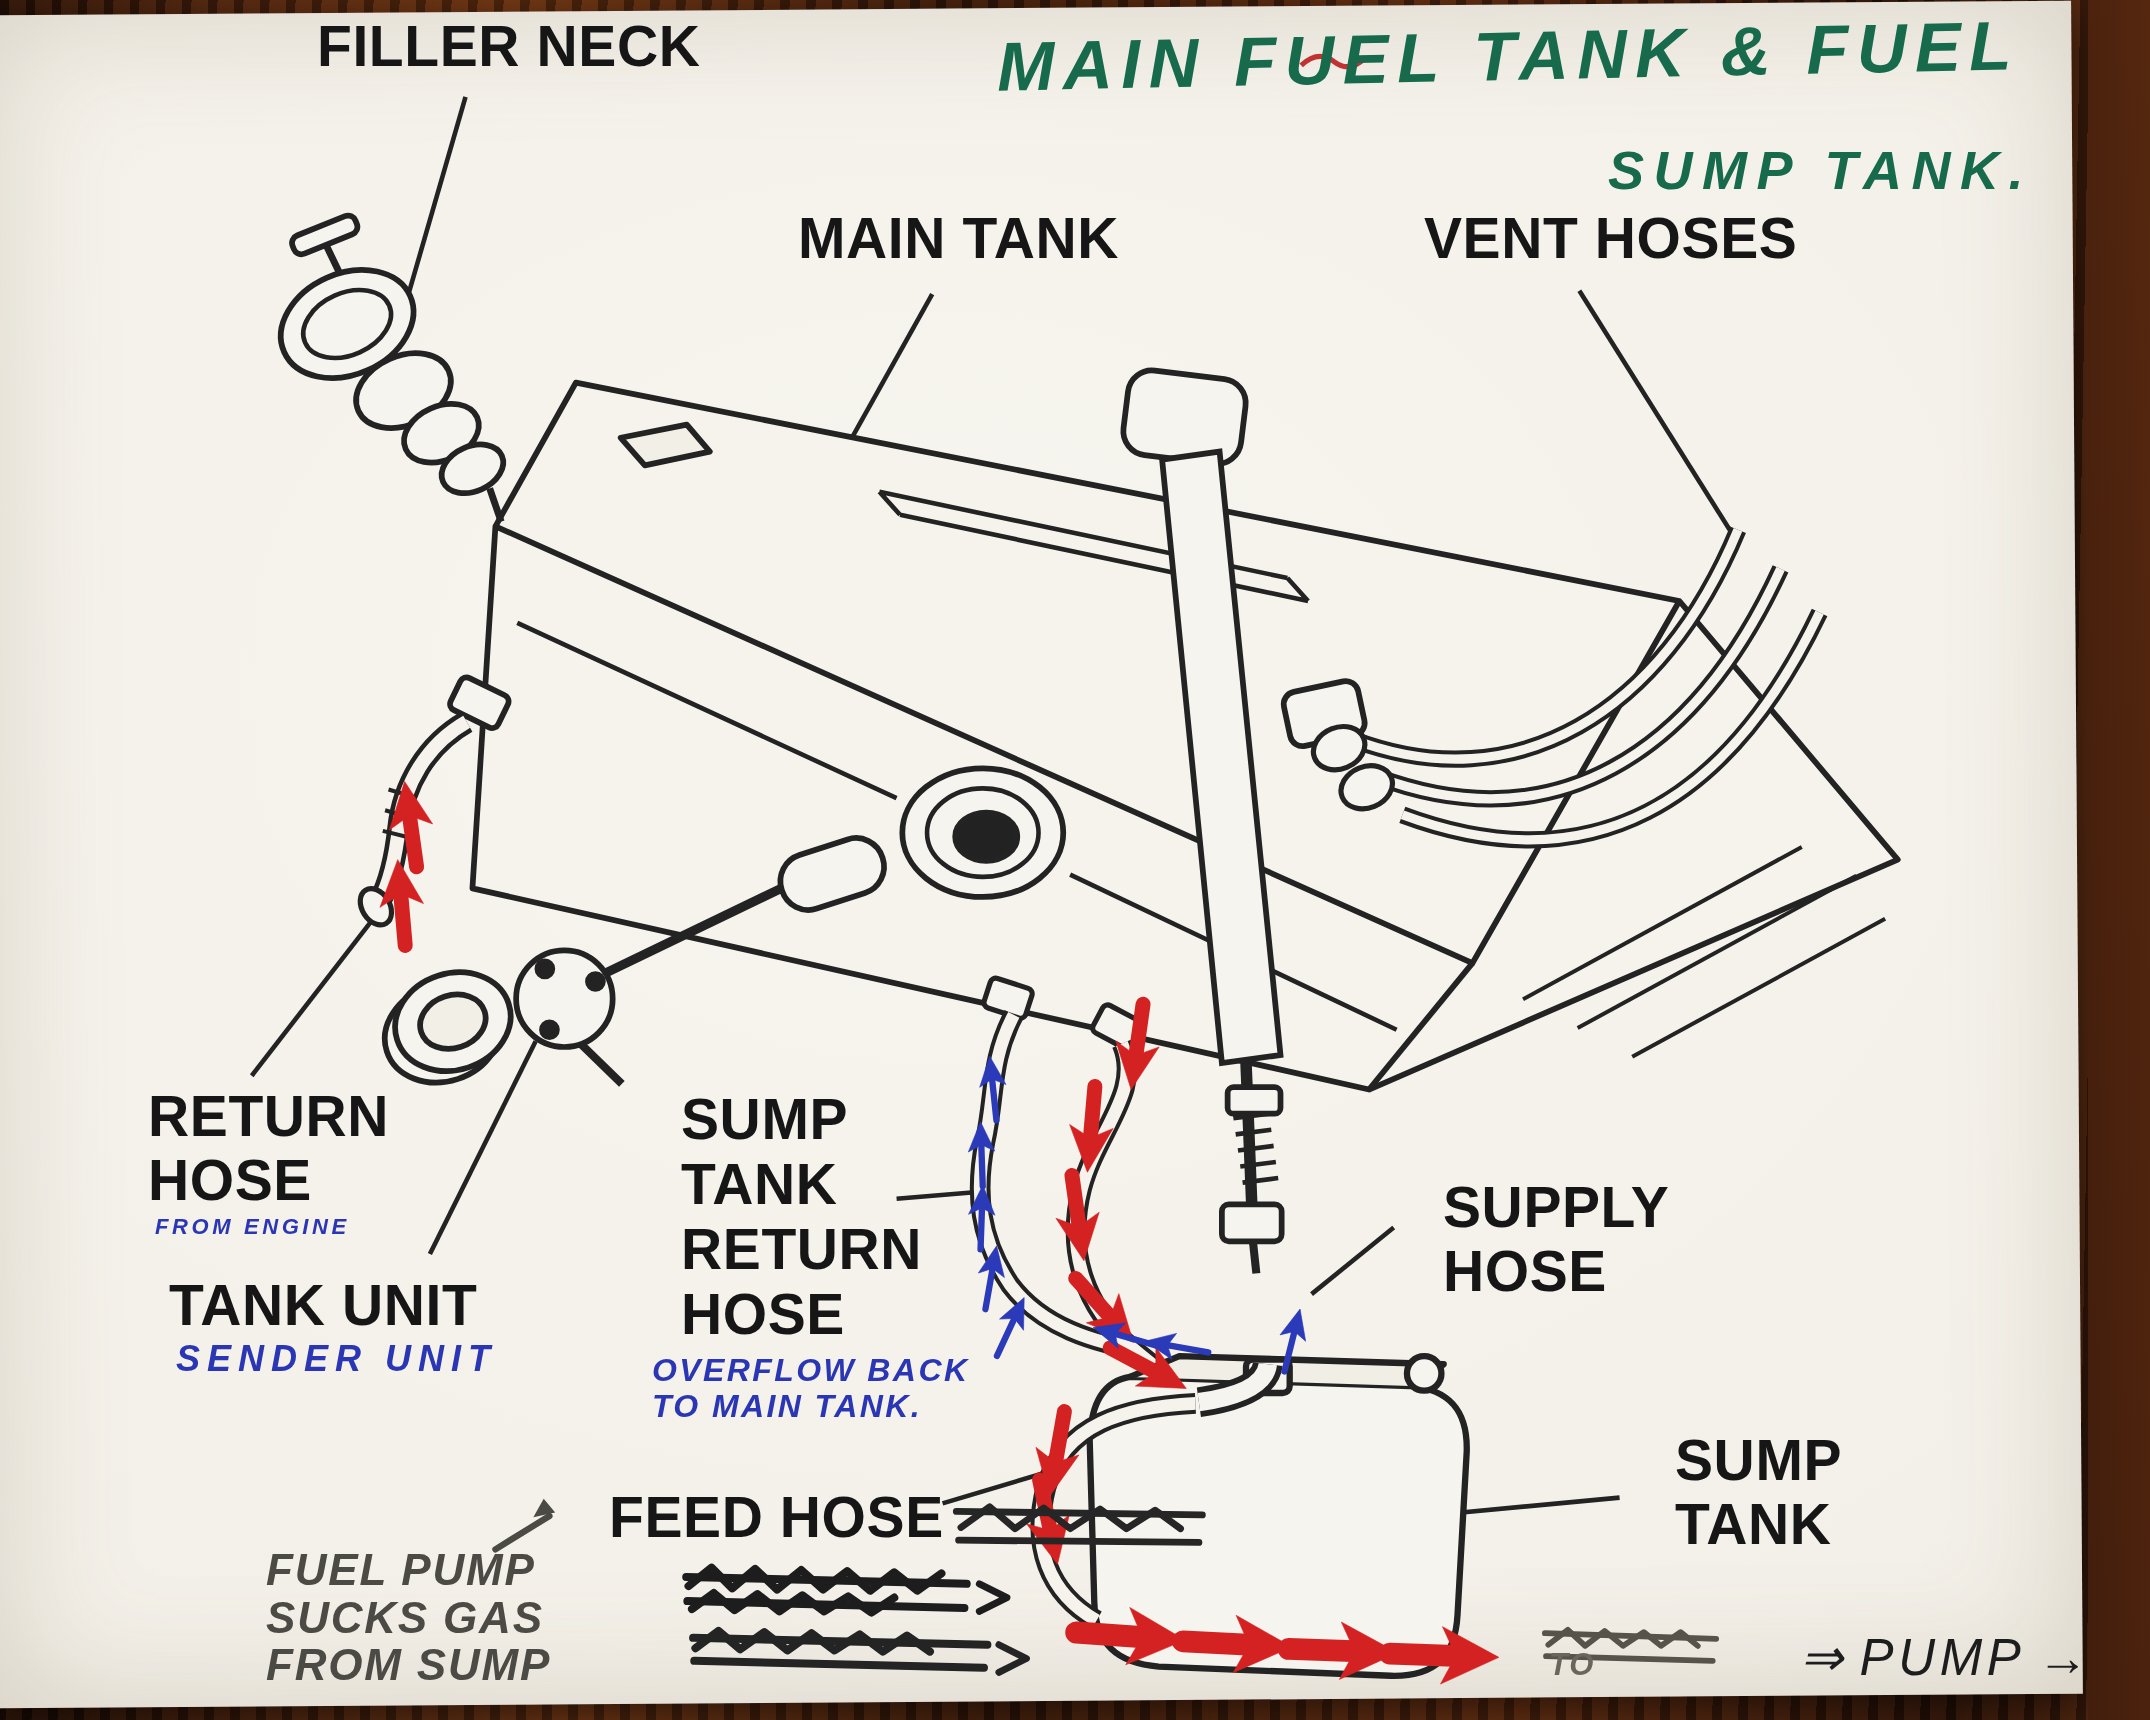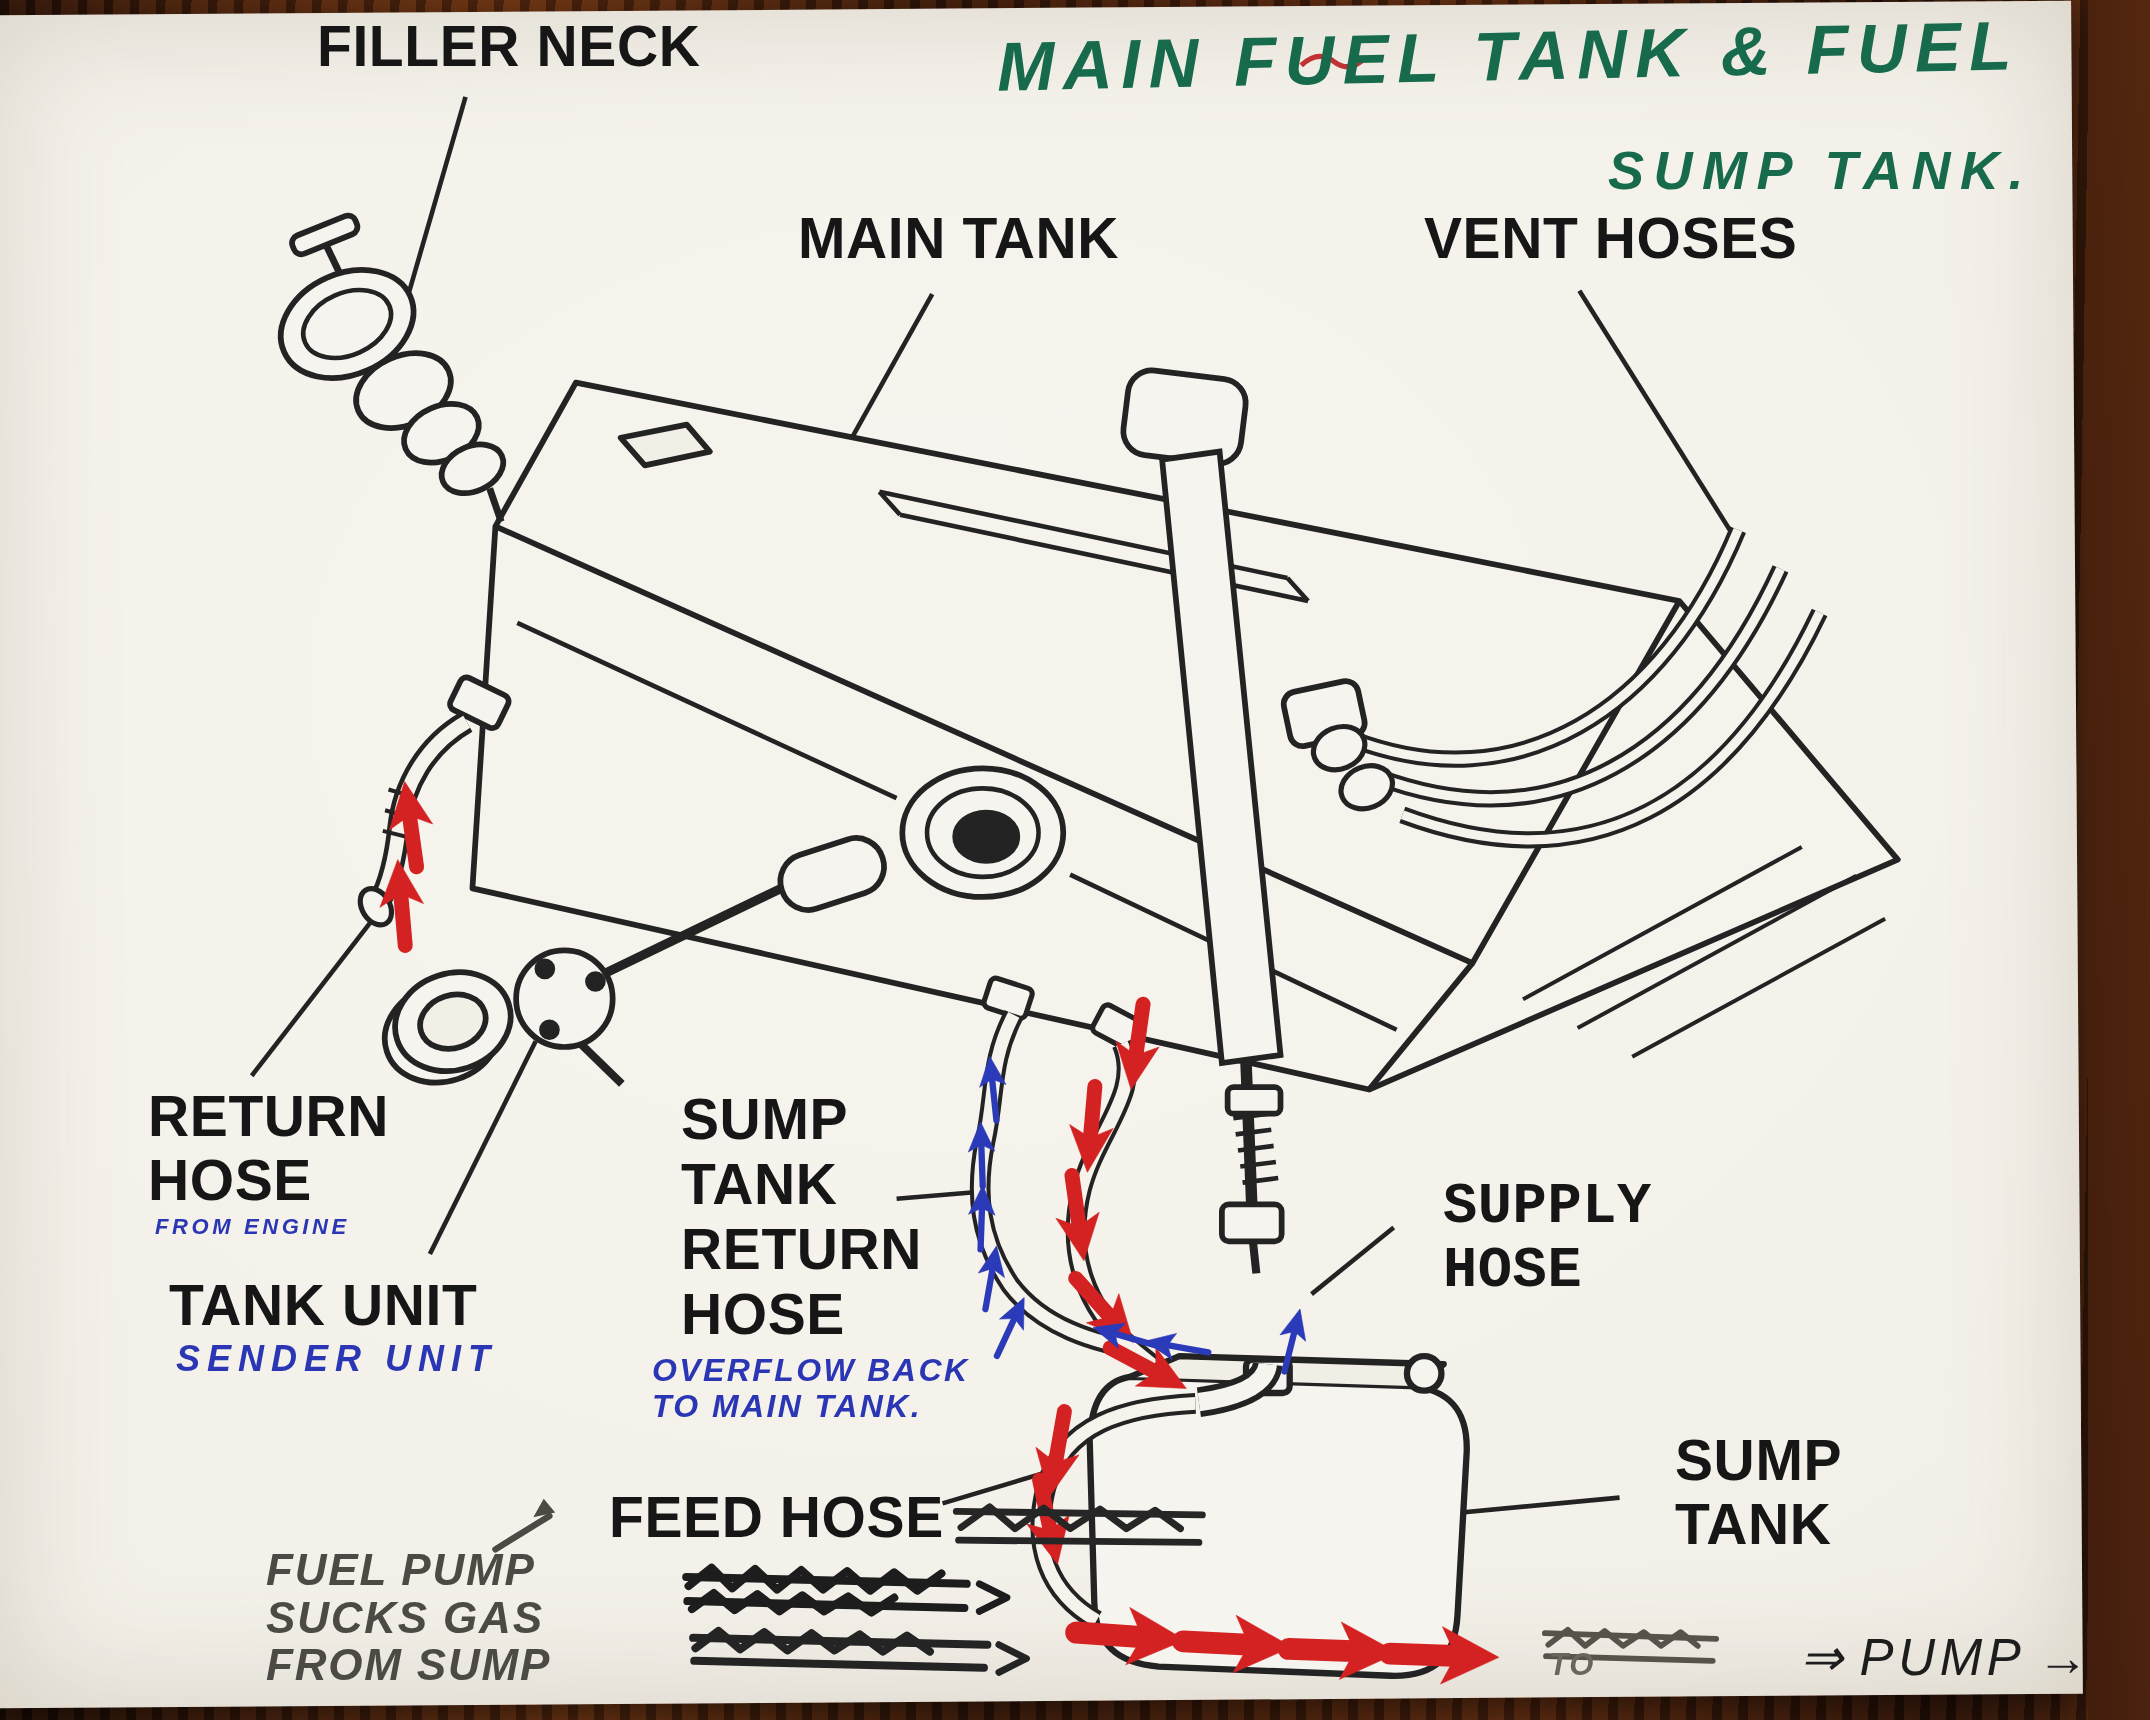--- a/index.html
+++ b/index.html
@@ -32,21 +32,21 @@
   #lbl-title1{left:997px;top:18px;font-size:69px;letter-spacing:8.3px;transform:rotate(-1.2deg);}
   #lbl-title2{left:1608px;top:108px;font-size:54px;letter-spacing:9.5px;margin-top:32px;}
   #lbl-main-tank{left:798px;top:207px;font-size:57px;}
   #lbl-vent-hoses{left:1424px;top:207px;font-size:57px;}
   #lbl-return-hose{left:148px;top:1085px;font-size:57px;}
   #lbl-from-engine{left:155px;top:1215px;font-size:22px;}
   #lbl-tank-unit{left:169px;top:1274px;font-size:57px;}
   #lbl-sender-unit{left:176px;top:1339px;font-size:36px;letter-spacing:7px;}
   #lbl-sump-return{left:681px;top:1087px;font-size:57px;line-height:1.14;}
   #lbl-overflow{left:652px;top:1353px;font-size:32px;letter-spacing:2.4px;}
-  #lbl-supply{left:1443px;top:1176px;font-size:57px;font-family:Liberation Mono, monospace;}
+  #lbl-supply{left:1443px;top:1176px;font-size:57px;}
   #lbl-from-fuel-pump{left:1663px;top:1237px;font-size:37px;}
   #lbl-feed-hose{left:609px;top:1486px;font-size:57px;}
   #lbl-sump-tank{left:1675px;top:1429px;font-size:57px;}
   #lbl-fuel-pump-note{left:266px;top:1546px;font-size:44px;line-height:1.08;}
   #lbl-to{left:1549px;top:1648px;font-size:31px;color:#6a665c;}
   #lbl-pump{left:1794px;top:1629px;font-size:51px;}
   #lbl-pump span{margin:0 6px;}
 </style>
 </head>
 <body>

